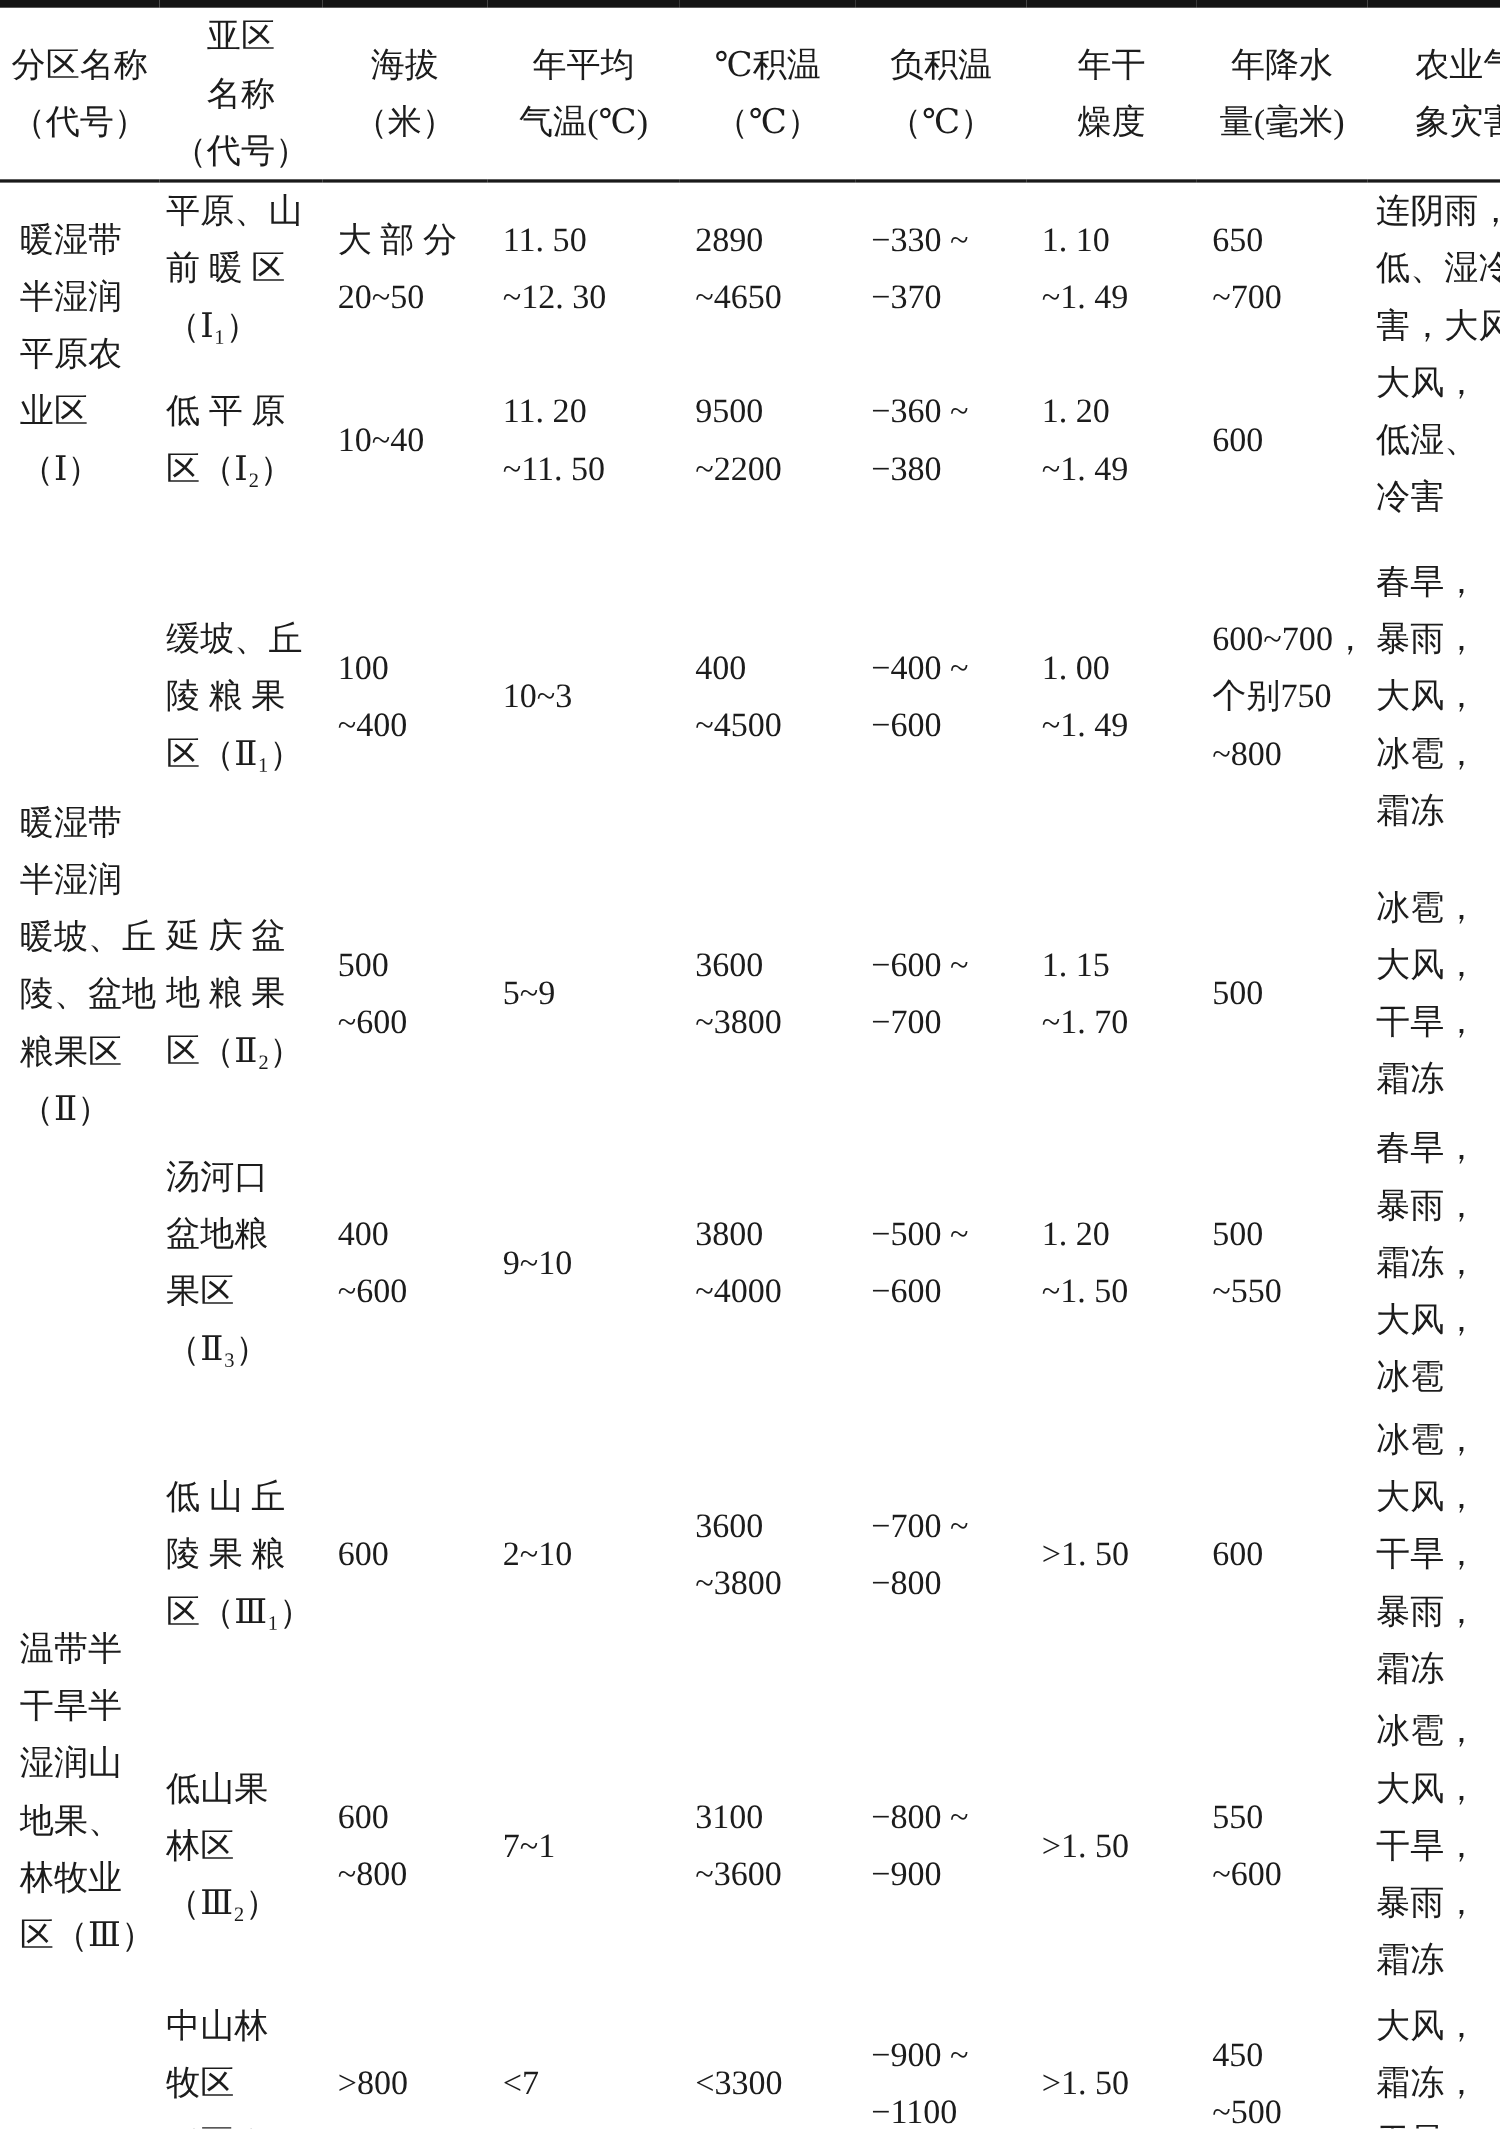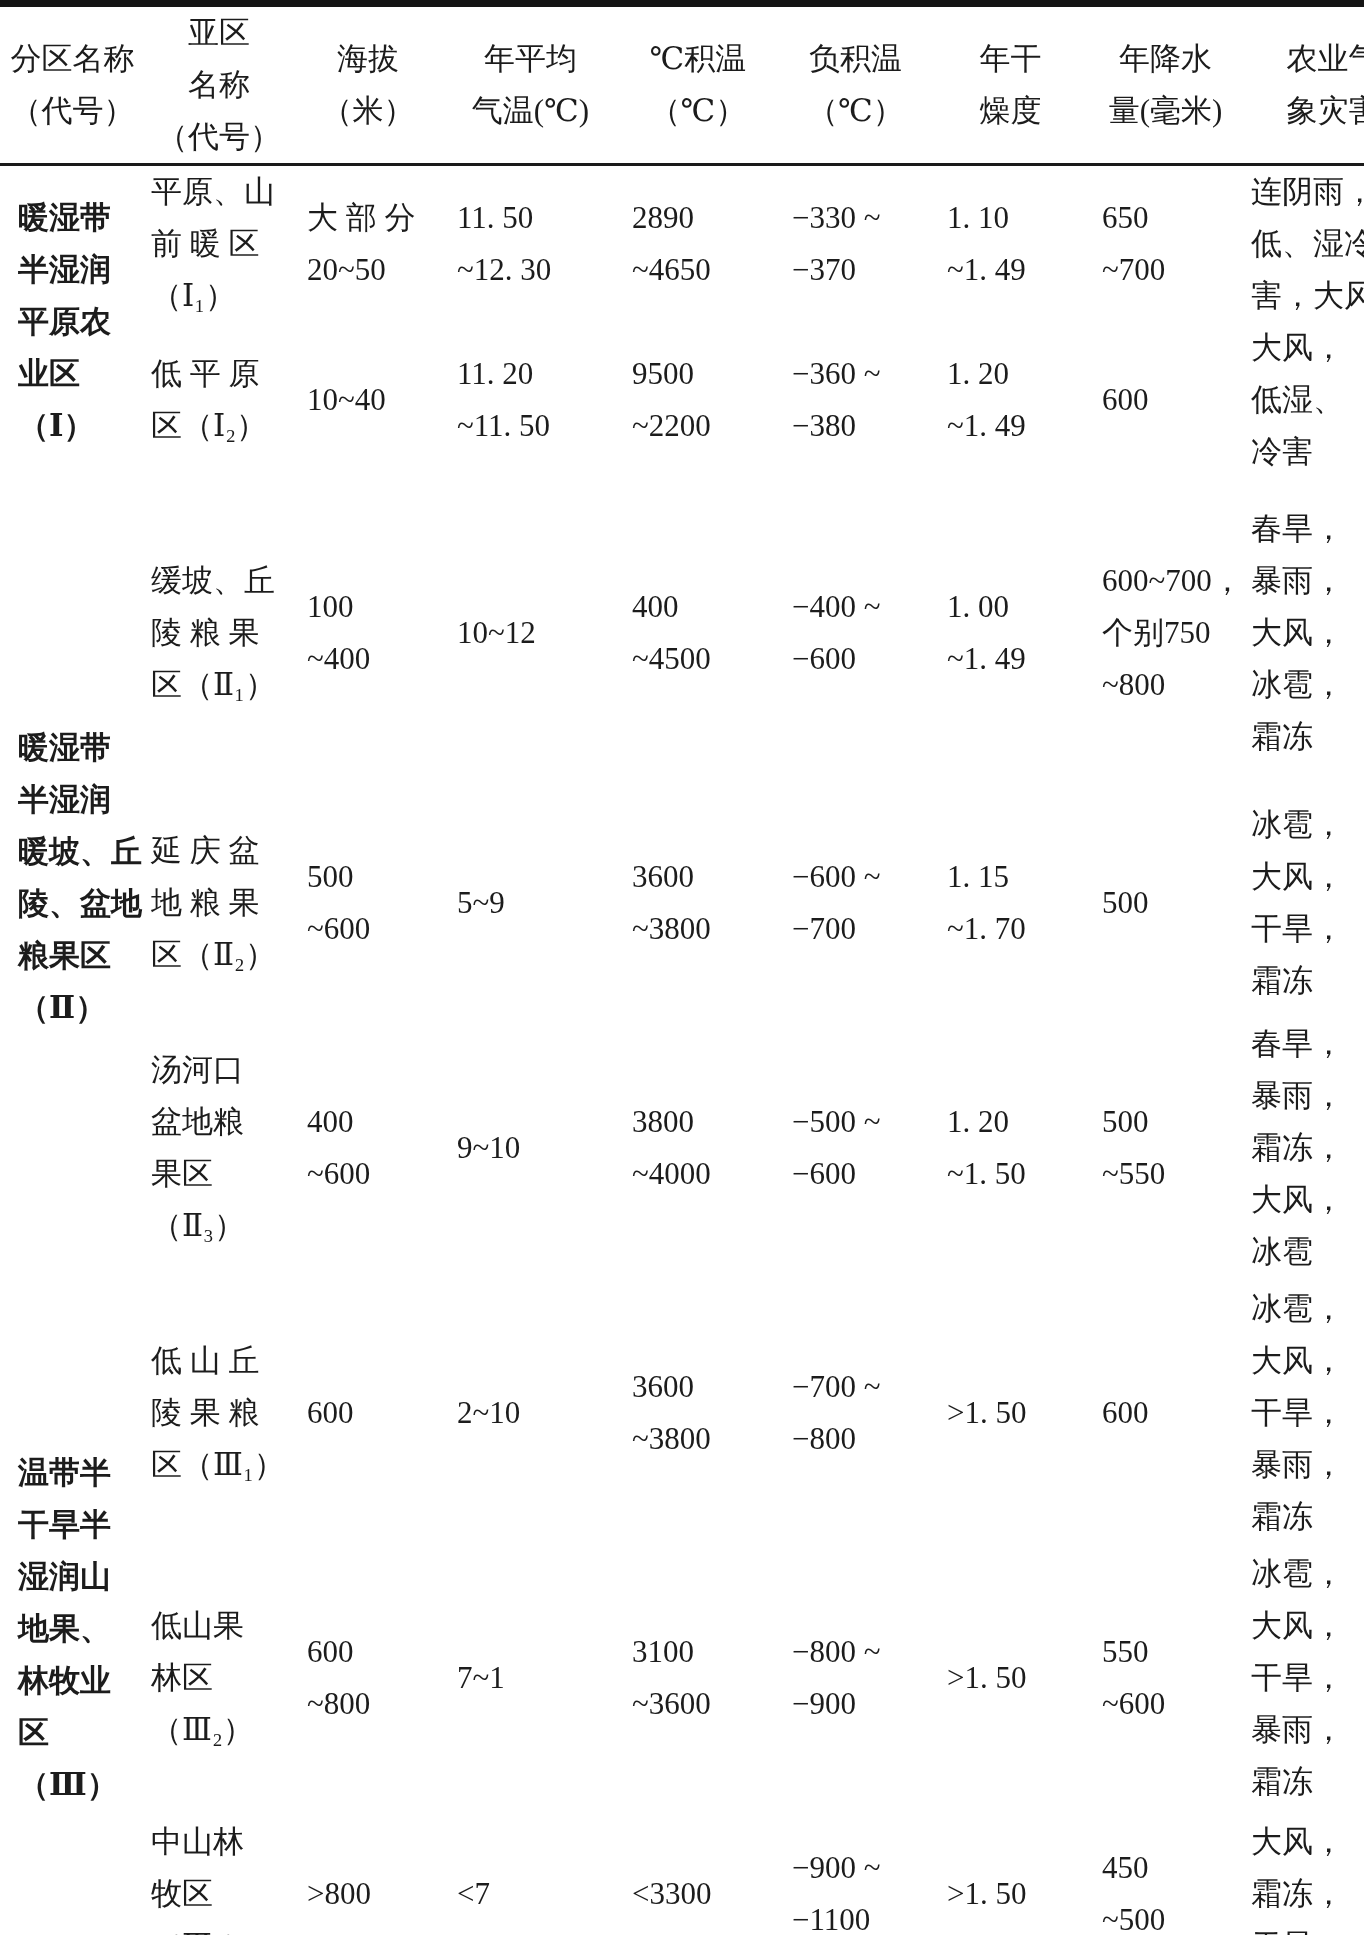--- a/index.html
+++ b/index.html
@@ -29,21 +29,21 @@
     vertical-align: middle;
     white-space: pre-line;
     font-size: 31px;
     line-height: 52px;
     font-weight: normal;
     padding: 0;
     text-align: left;
   }
   th { text-align: center; }
   td { padding-left: 14px; }
-  td.zone { padding-left: 18px; font-weight: bold; }
+  td.zone { padding-left: 18px; }
   td.sub  { padding-left: 6px; }
   td.dis  { padding-left: 8px; }
   tr.r1 { height: 135px; }
   tr.r2 { height: 150px; }
   tr.r3 { height: 310px; }
   tr.r4 { height: 230px; }
   tr.r5 { height: 260px; }
   tr.r6 { height: 270px; }
   tr.r7 { height: 250px; }
   tr.r8 { height: 175px; }
@@ -134,21 +134,21 @@
 半湿润
 暖坡、丘
 陵、盆地
 粮果区
 （Ⅱ）</td>
       <td class="sub">缓坡、丘
 陵 粮 果
 区（Ⅱ₁）</td>
       <td>100
 ~400</td>
-      <td>10~12</td>
+      <td>10~3</td>
       <td>400
 ~4500</td>
       <td>−400 ~
 −600</td>
       <td>1. 00
 ~1. 49</td>
       <td>600~700，
 个别750
 ~800</td>
       <td class="dis">春旱，

